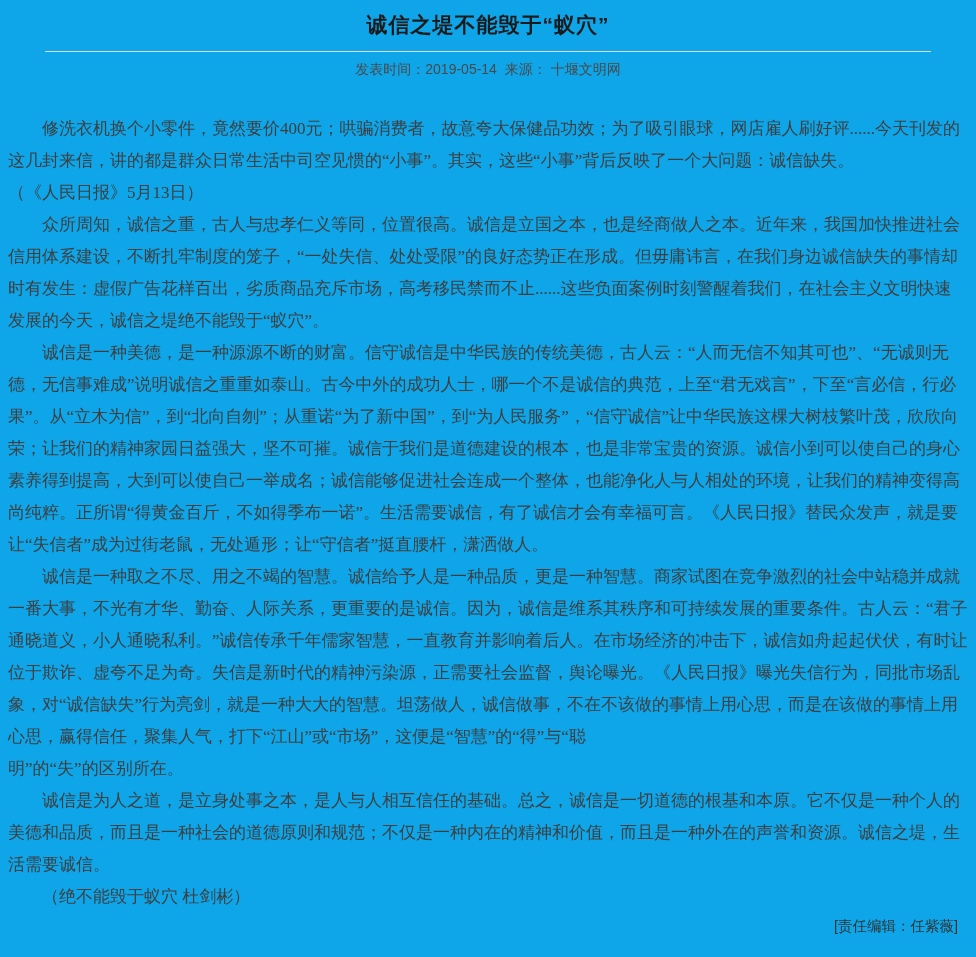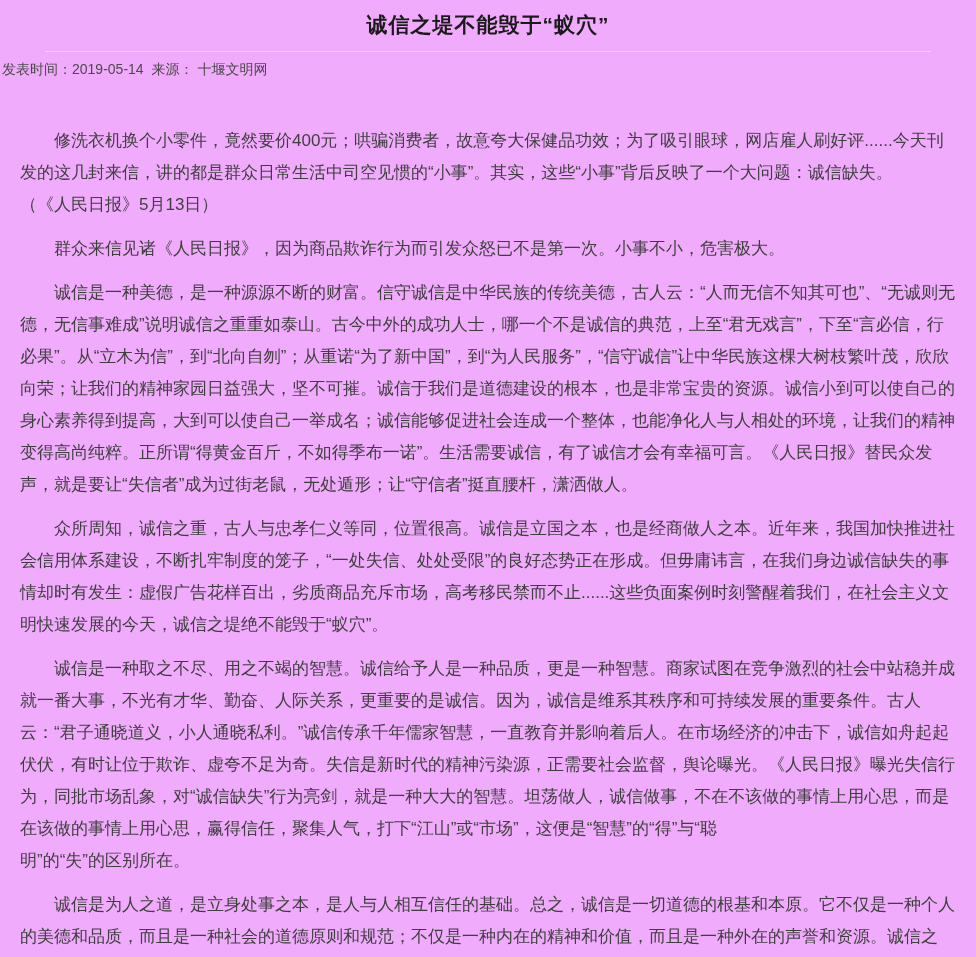--- a/index.html
+++ b/index.html
@@ -5,56 +5,58 @@
   html, body {
     margin: 0;
     padding: 0;
     background: #ffffff;
     font-family: "Liberation Sans", "DejaVu Sans", sans-serif;
   }
   .page {
     width: 976px;
     height: 957px;
     margin: 0 auto;
-    background: #f0abfc;
+    background: #0ea5e9;
     box-sizing: border-box;
     overflow: hidden;
   }
   .article-title {
     margin: 0;
     padding: 11px 0 12px;
     text-align: center;
     font-size: 21px;
     font-weight: bold;
     color: #1a1a1a;
     letter-spacing: 1px;
   }
   .title-divider {
     border: none;
     border-top: 1px solid #dcdcdc;
     margin: 0 45px;
     height: 0;
   }
   .article-meta {
-    padding: 9px 0 8px;
+    text-align: center;
+    padding: 9px 8px 8px;
     font-size: 14px;
     color: #4a4a4a;
   }
   .article-meta span { margin: 0 2px; }
   .article-content {
     padding: 26px 8px 0;
     font-size: 17px;
     line-height: 32px;
     color: #3f3f3f;
   }
   .article-content p {
-    margin: 12px;
+    margin: 0;
     text-indent: 2em;
     white-space: pre-wrap;
     word-break: break-word;
+    font-family: Liberation Serif, serif;
   }
   .editor-line {
     text-align: right;
     padding: 4px 18px 12px 0;
     font-size: 14.5px;
     color: #333333;
   }
 </style>
 </head>
 <body>
@@ -66,23 +68,22 @@
   <hr class="title-divider">
 
   <div class="article-meta">
     <span>发表时间：2019-05-14</span>
     <span>来源： 十堰文明网</span>
   </div>
 
   <div class="article-content">
     <p>修洗衣机换个小零件，竟然要价400元；哄骗消费者，故意夸大保健品功效；为了吸引眼球，网店雇人刷好评......今天刊发的这几封来信，讲的都是群众日常生活中司空见惯的“小事”。其实，这些“小事”背后反映了一个大问题：诚信缺失。
 （《人民日报》5月13日）</p>
-    <p>群众来信见诸《人民日报》，因为商品欺诈行为而引发众怒已不是第一次。小事不小，危害极大。</p>
+    <p>众所周知，诚信之重，古人与忠孝仁义等同，位置很高。诚信是立国之本，也是经商做人之本。近年来，我国加快推进社会信用体系建设，不断扎牢制度的笼子，“一处失信、处处受限”的良好态势正在形成。但毋庸讳言，在我们身边诚信缺失的事情却时有发生：虚假广告花样百出，劣质商品充斥市场，高考移民禁而不止......这些负面案例时刻警醒着我们，在社会主义文明快速发展的今天，诚信之堤绝不能毁于“蚁穴”。</p>
     <p>诚信是一种美德，是一种源源不断的财富。信守诚信是中华民族的传统美德，古人云：“人而无信不知其可也”、“无诚则无德，无信事难成”说明诚信之重重如泰山。古今中外的成功人士，哪一个不是诚信的典范，上至“君无戏言”，下至“言必信，行必果”。从“立木为信”，到“北向自刎”；从重诺“为了新中国”，到“为人民服务”，“信守诚信”让中华民族这棵大树枝繁叶茂，欣欣向荣；让我们的精神家园日益强大，坚不可摧。诚信于我们是道德建设的根本，也是非常宝贵的资源。诚信小到可以使自己的身心素养得到提高，大到可以使自己一举成名；诚信能够促进社会连成一个整体，也能净化人与人相处的环境，让我们的精神变得高尚纯粹。正所谓“得黄金百斤，不如得季布一诺”。生活需要诚信，有了诚信才会有幸福可言。《人民日报》替民众发声，就是要让“失信者”成为过街老鼠，无处遁形；让“守信者”挺直腰杆，潇洒做人。</p>
-    <p>众所周知，诚信之重，古人与忠孝仁义等同，位置很高。诚信是立国之本，也是经商做人之本。近年来，我国加快推进社会信用体系建设，不断扎牢制度的笼子，“一处失信、处处受限”的良好态势正在形成。但毋庸讳言，在我们身边诚信缺失的事情却时有发生：虚假广告花样百出，劣质商品充斥市场，高考移民禁而不止......这些负面案例时刻警醒着我们，在社会主义文明快速发展的今天，诚信之堤绝不能毁于“蚁穴”。</p>
     <p>诚信是一种取之不尽、用之不竭的智慧。诚信给予人是一种品质，更是一种智慧。商家试图在竞争激烈的社会中站稳并成就一番大事，不光有才华、勤奋、人际关系，更重要的是诚信。因为，诚信是维系其秩序和可持续发展的重要条件。古人云：“君子通晓道义，小人通晓私利。”诚信传承千年儒家智慧，一直教育并影响着后人。在市场经济的冲击下，诚信如舟起起伏伏，有时让位于欺诈、虚夸不足为奇。失信是新时代的精神污染源，正需要社会监督，舆论曝光。《人民日报》曝光失信行为，同批市场乱象，对“诚信缺失”行为亮剑，就是一种大大的智慧。坦荡做人，诚信做事，不在不该做的事情上用心思，而是在该做的事情上用心思，赢得信任，聚集人气，打下“江山”或“市场”，这便是“智慧”的“得”与“聪
 明”的“失”的区别所在。</p>
     <p>诚信是为人之道，是立身处事之本，是人与人相互信任的基础。总之，诚信是一切道德的根基和本原。它不仅是一种个人的美德和品质，而且是一种社会的道德原则和规范；不仅是一种内在的精神和价值，而且是一种外在的声誉和资源。诚信之堤，生活需要诚信。</p>
     <p>（绝不能毁于蚁穴 杜剑彬）</p>
   </div>
 
   <div class="editor-line">[责任编辑：任紫薇]</div>
 
 </div>
 

